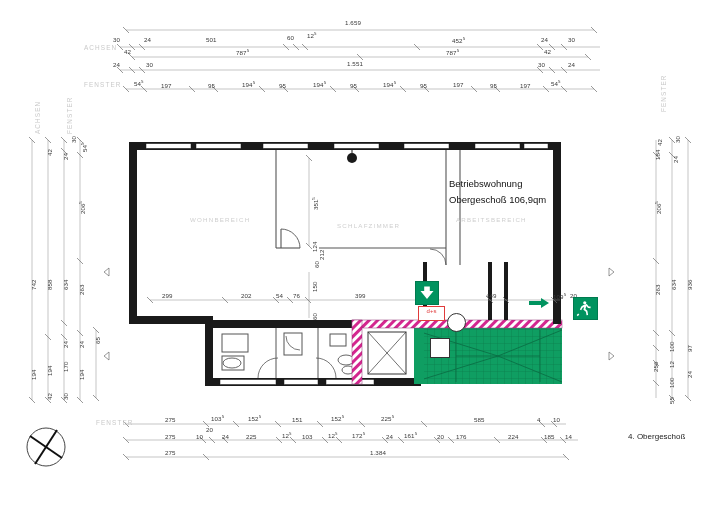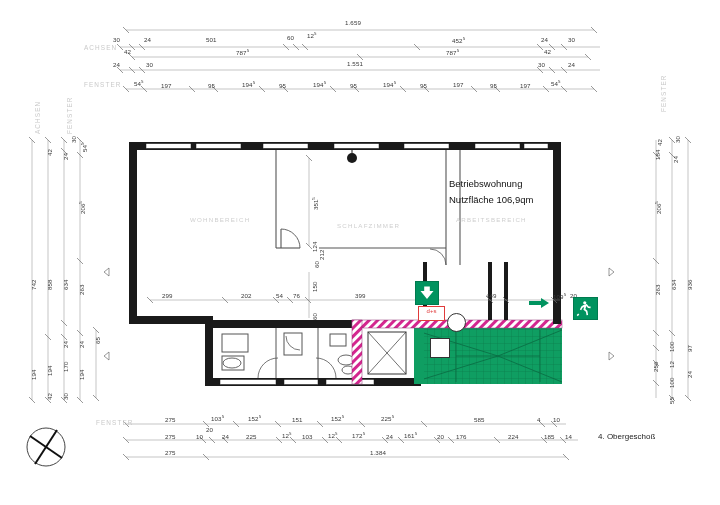--- a/index.html
+++ b/index.html
@@ -343,22 +343,22 @@
 
   <g>
     <circle cx="46" cy="447" r="19" fill="none" stroke="#444" stroke-width="1"></circle>
     <line x1="30" y1="436" x2="62" y2="458" stroke="#111" stroke-width="2"></line>
     <line x1="62" y1="436" x2="30" y2="458" stroke="#111" stroke-width="2" opacity="0"></line>
     <line x1="57" y1="430" x2="35" y2="464" stroke="#111" stroke-width="2"></line>
   </g>
 </svg>
 
 <div class="title" style="left:449px;top:178px;">Betriebswohnung</div>
-<div class="title" style="left:449px;top:194px;">Nutzfläche 106,9qm</div>
-<div class="floorlbl" style="left:598px;top:432px;text-align:center;">4. Obergeschoß</div>
+<div class="title" style="left:449px;top:194px;">Obergeschoß 106,9qm</div>
+<div class="floorlbl" style="left:628px;top:432px;text-align:center;">4. Obergeschoß</div>
 
 <div class="room" style="left:190px;top:216px;">WOHNBEREICH</div>
 <div class="room" style="left:337px;top:222px;">SCHLAFZIMMER</div>
 <div class="room" style="left:456px;top:216px;">ARBEITSBEREICH</div>
 
 <div class="faint" style="left:84px;top:44px;">ACHSEN</div>
 <div class="faint" style="left:84px;top:81px;">FENSTER</div>
 <div class="faint" style="left:96px;top:419px;">FENSTER</div>
 <div class="faintv" style="left:34px;top:134px;">ACHSEN</div>
 <div class="faintv" style="left:66px;top:134px;">FENSTER</div>

